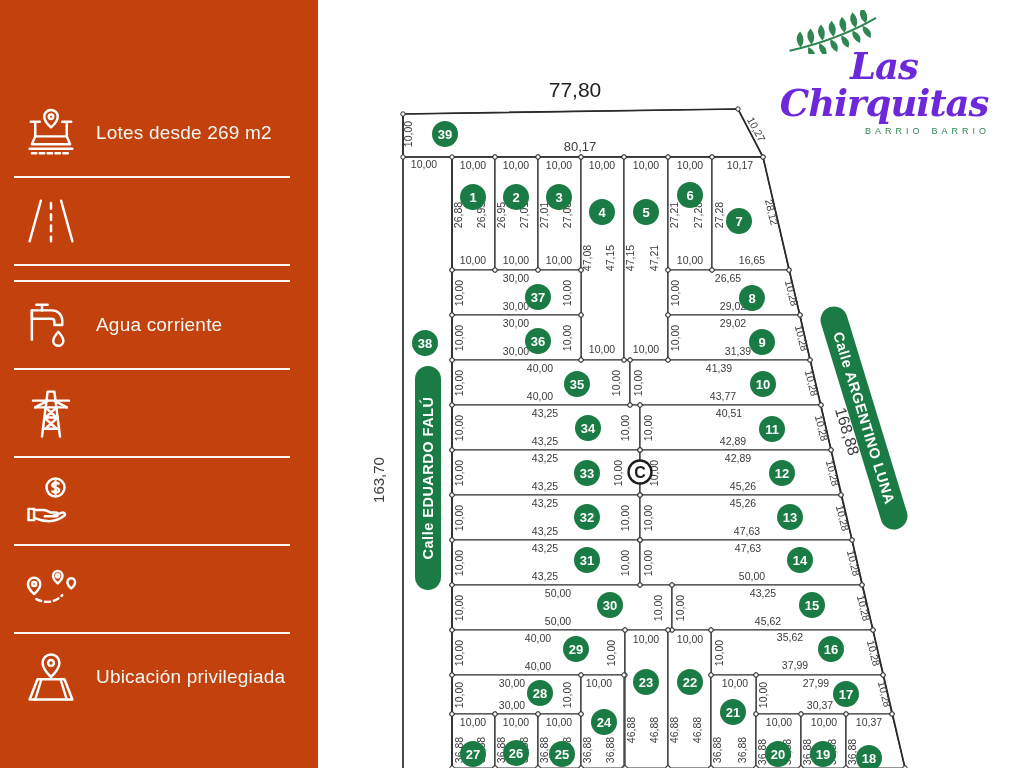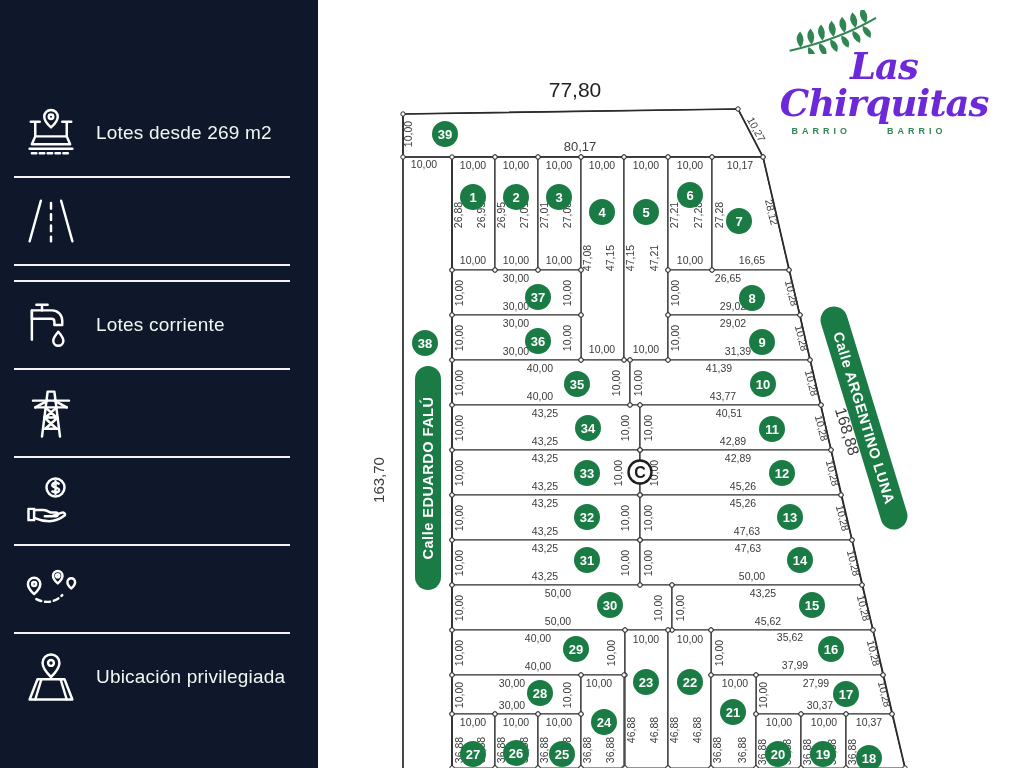--- a/index.html
+++ b/index.html
@@ -1,31 +1,31 @@
 <!DOCTYPE html>
 <html><head>
 <meta charset="utf-8">
 <style>
   html,body{margin:0;padding:0;background:#fff;}
   .stage{position:relative;width:1024px;height:768px;background:#fff;overflow:hidden;
          font-family:"Liberation Sans",sans-serif;}
   #map{position:absolute;left:0;top:0;width:1024px;height:768px;}
-  .sidebar{position:absolute;left:0;top:0;width:318px;height:768px;background:#0f172a;
+  .sidebar{position:absolute;left:0;top:0;width:318px;height:768px;background:#c2410c;
            box-sizing:border-box;padding-top:104px;}
   .feature{display:flex;align-items:center;height:58px;padding:0 16px 0 22px;color:#F1F8F3;}
   .ficon{width:58px;min-width:58px;height:58px;display:flex;align-items:center;justify-content:center;margin-right:16px;}
   .ficon svg{width:54px;height:54px;}
   .flabel{font-size:19px;line-height:1.3;white-space:pre-line;letter-spacing:.2px;}
   .divider{height:2px;background:rgba(255,255,255,.95);margin:14px 28px 14px 14px;}
   .logo{position:absolute;left:748px;top:10px;width:272px;height:112px;text-align:center;}
   .leaf{display:block;width:96px;height:44px;margin:0 0 0 36px;}
   .brand-name{font-family:"DejaVu Serif",serif;font-style:italic;font-weight:600;
               font-size:37px;color:#6d28d9;line-height:1;letter-spacing:-1px;margin-top:-6px;}
-  .brand-tagline{display:flex;justify-content:center;gap:36px;padding-right:30px;margin-top:4px;
-                 font-size:9px;font-weight:bold;letter-spacing:4px;color:#2F8653;}
+  .brand-tagline{display:flex;justify-content:flex-end;gap:8px;padding-right:30px;margin-top:4px;
+                 font-size:9px;font-weight:normal;letter-spacing:4px;color:#2F8653;}
   svg text{font-family:"Liberation Sans",sans-serif;}
 </style>
 </head>
 <body>
 
 <div class="stage">
   <svg id="map" viewBox="0 0 1024 768">
       <polygon points="403,114 738,109 763,157 403,157" fill="#fff" stroke="#2A2A2A" stroke-width="1.2"></polygon>
       <polygon points="452,157 495,157 495,270 452,270" fill="#fff" stroke="#2A2A2A" stroke-width="1.2"></polygon>
       <polygon points="495,157 538,157 538,270 495,270" fill="#fff" stroke="#2A2A2A" stroke-width="1.2"></polygon>
@@ -485,21 +485,21 @@
         <span class="ficon">
           <svg viewBox="0 0 48 48">
             <g fill="none" stroke="#FFF" stroke-width="2.2" stroke-linecap="round" stroke-linejoin="round">
               <path d="M11 6h10M16 6v5"></path>
               <path d="M7 11h18a9 9 0 0 1 9 9v4h-7v-3a2.5 2.5 0 0 0-2.5-2.5H7z"></path>
               <path d="M7 11v26"></path>
               <path d="M30.5 30s-4.5 5.2-4.5 8a4.5 4.5 0 0 0 9 0c0-2.8-4.5-8-4.5-8z"></path>
             </g>
           </svg>
         </span>
-        <span class="flabel">Lotes corriente</span>
+        <span class="flabel">Agua corriente</span>
       </div>
       <div class="divider"></div>
       <div class="feature">
         <span class="ficon">
           <svg viewBox="0 0 48 48">
             <g fill="none" stroke="#FFF" stroke-width="2.2" stroke-linecap="round" stroke-linejoin="round">
               <path d="M16 45 21 5h6l5 40"></path>
               <path d="M8 13h32M10 19h28"></path>
               <path d="M21 13l-11 6M27 13l11 6M19 19l10 9M29 19l-10 9M18 28h12M18 28l11 10M30 28L19 38M17 38h14"></path>
             </g>

